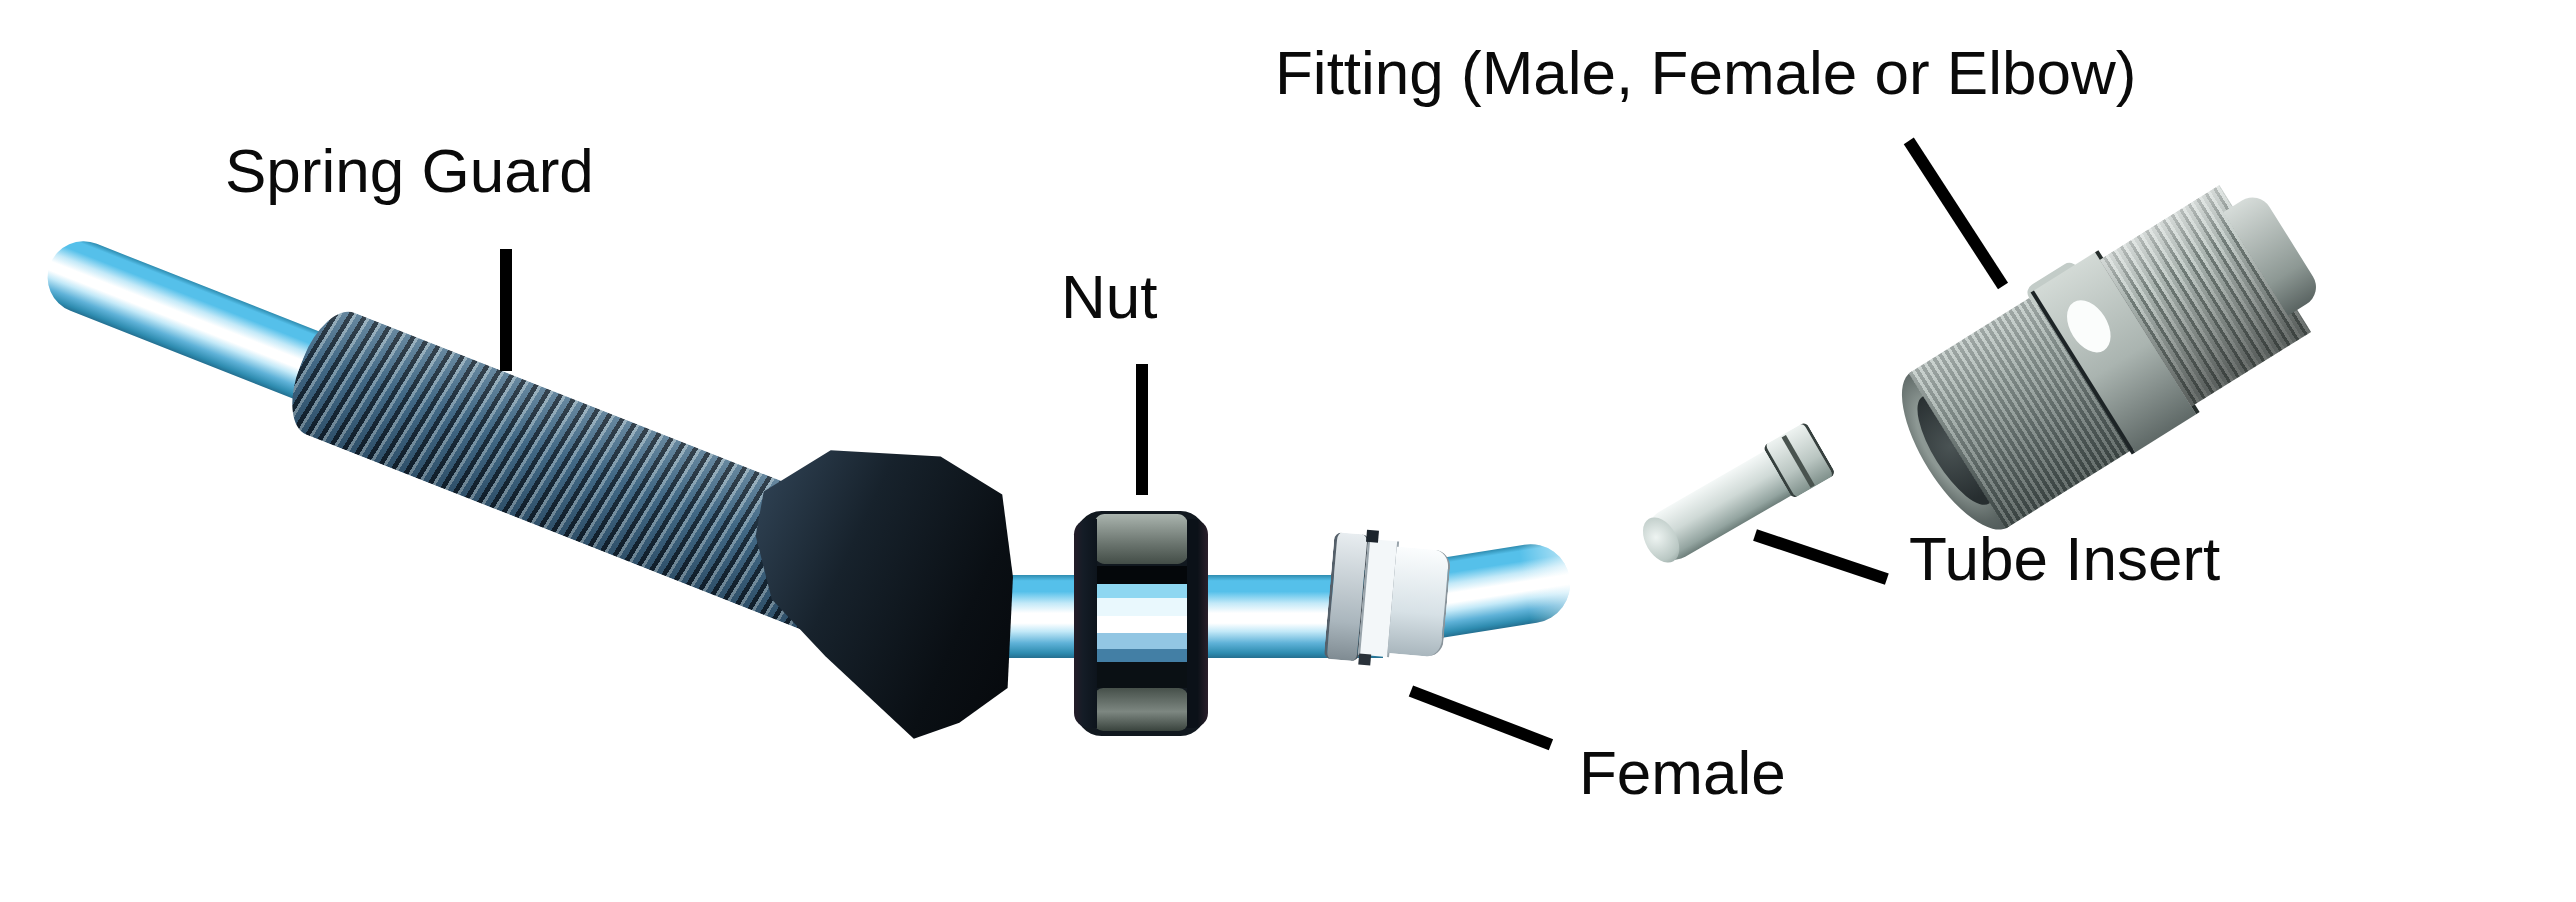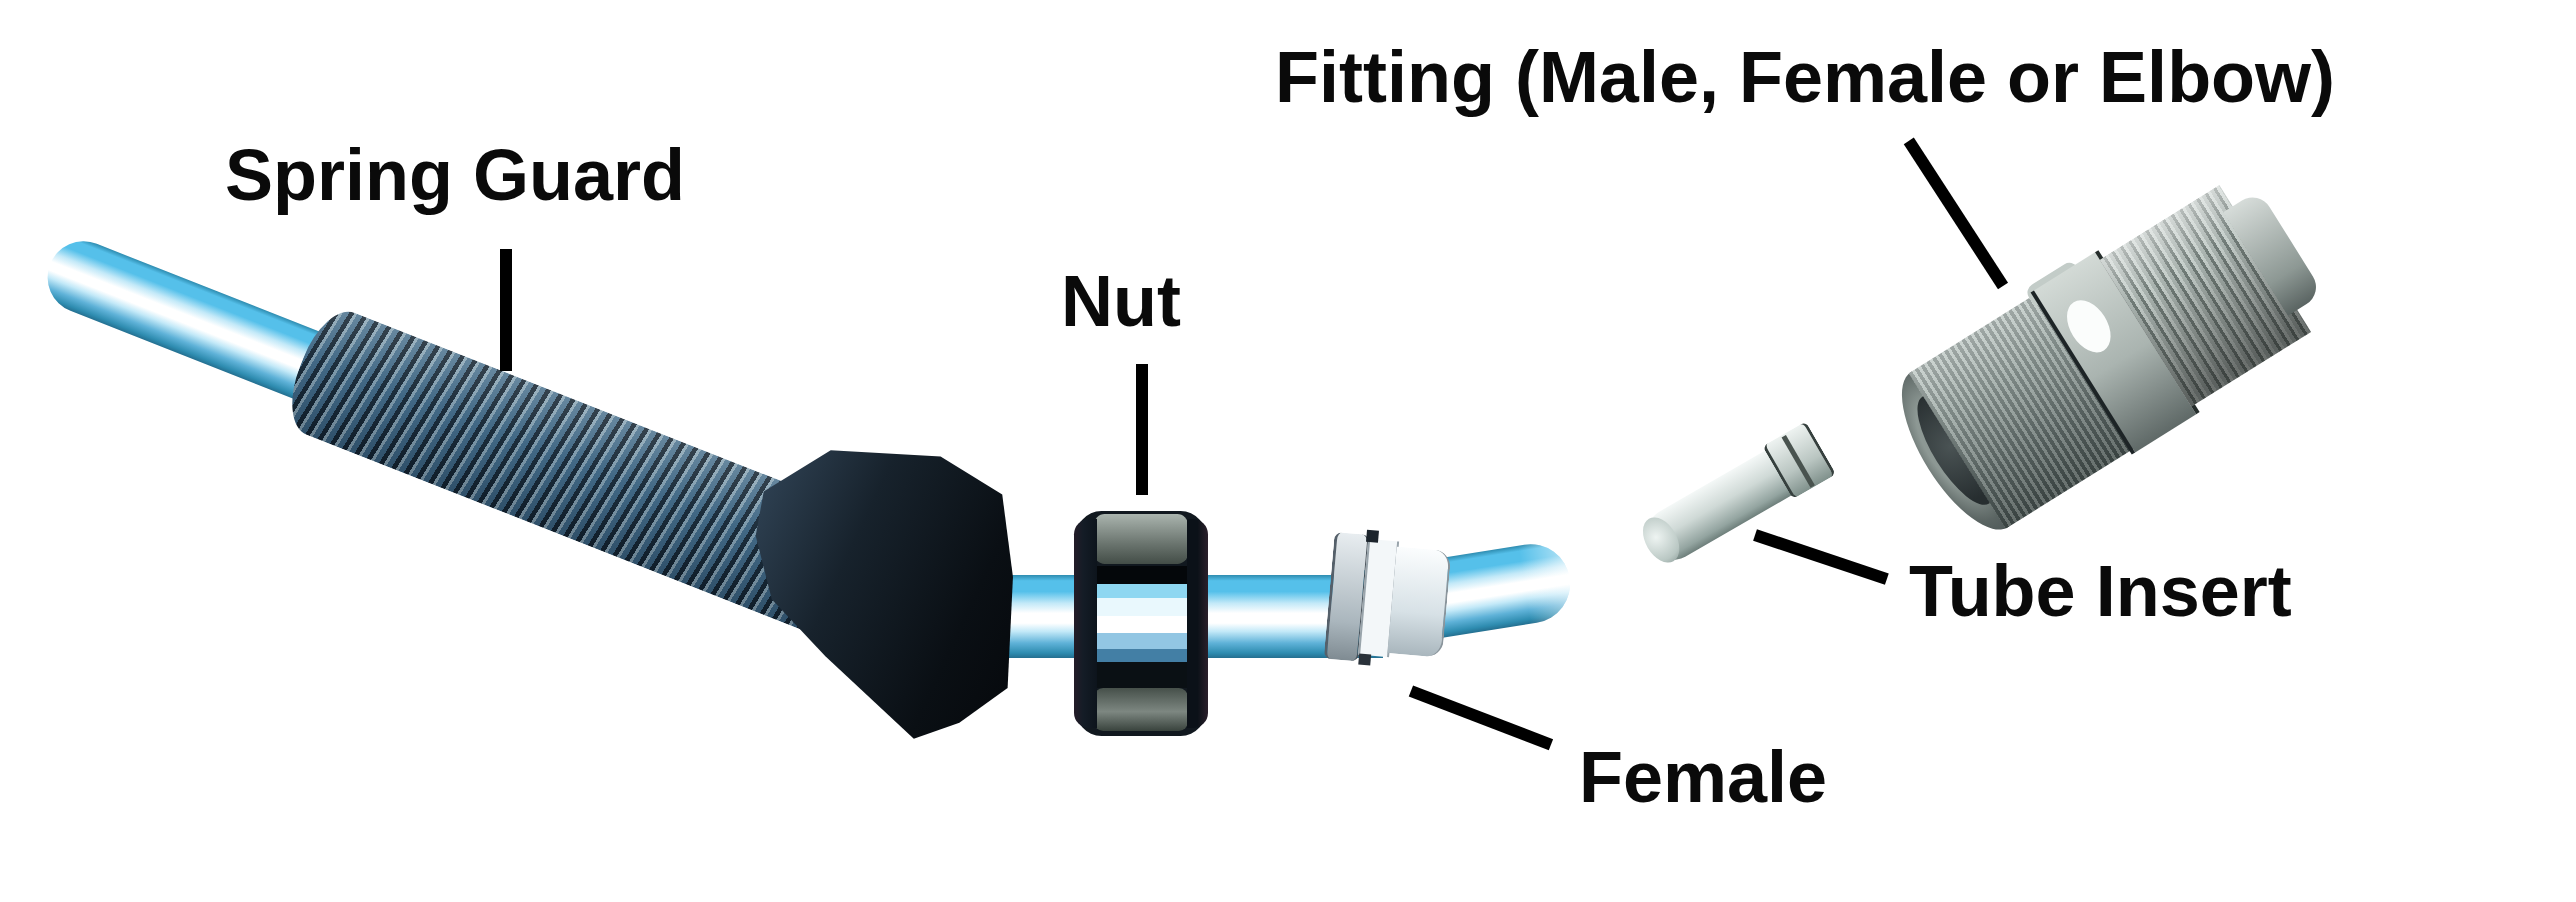--- a/index.html
+++ b/index.html
@@ -7,25 +7,25 @@
     position:relative;
     width:2576px;height:903px;
     background:var(--c-background,#ffffff);
     overflow:hidden;
     font-family:"Liberation Sans", sans-serif;
   }
   .abs{position:absolute;}
   
   .label{
     position:absolute;
-    font-size:72px;
+    font-size:62px;
     line-height:1.05;
     color:var(--c-label-text,#0a0a0a);
     white-space:nowrap;
-    font-weight:700;
+    font-weight:400;
   }
   
   .leader{
     position:absolute;
     background:var(--c-leader-line,#000);
     height:11.5px;
     transform-origin:left center;
   }
   .leader.vert{width:11.5px;height:auto;}
   
@@ -199,17 +199,17 @@
 
   <div class="leader vert" style="left:500px;top:249px;height:122px;"></div>
   <div class="leader vert" style="left:1136px;top:364px;height:131px;"></div>
   <div class="leader" style="left:1909px;top:135px;width:173px;transform:rotate(57deg);"></div>
   <div class="leader" style="left:1755px;top:529px;width:139px;height:12.2px;transform:rotate(18.5deg);"></div>
   <div class="leader" style="left:1411px;top:685px;width:150px;transform:rotate(21deg);"></div>
 
   <div class="label" style="left:1061px;top:264px;">Nut</div>
   <div class="label" style="left:225px;top:138px;">Spring Guard</div>
   <div class="label" style="left:1275px;top:40px;">Fitting (Male, Female or Elbow)</div>
-  <div class="label" style="left:1909px;top:526px;margin-top:28px;">Tube Insert</div>
+  <div class="label" style="left:1909px;top:526px;">Tube Insert</div>
   <div class="label" style="left:1579px;top:740px;">Female</div>
 
 </div>
 
 
 </body></html>

